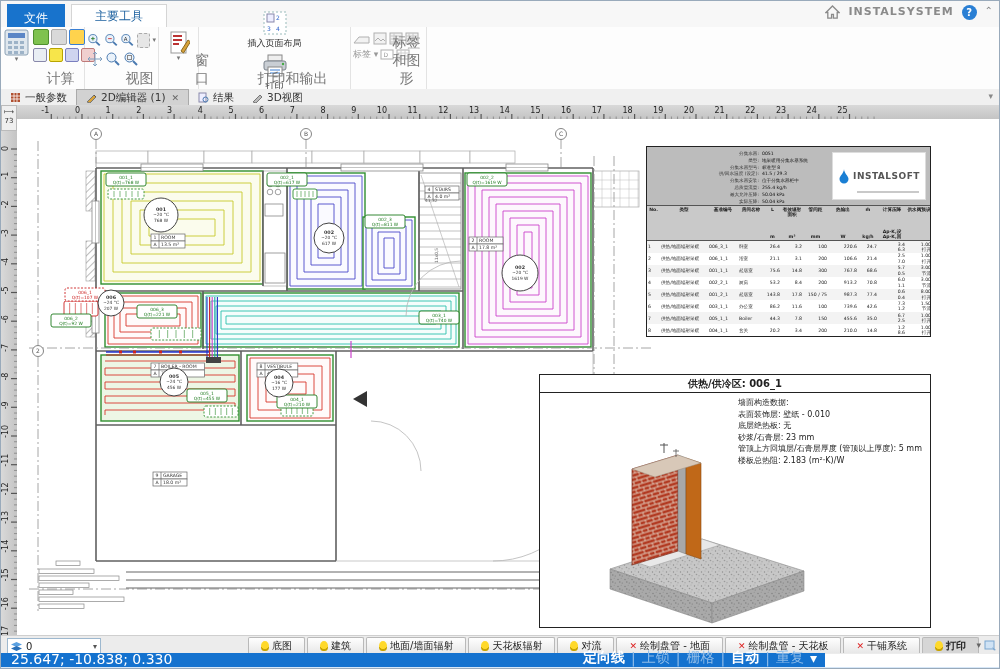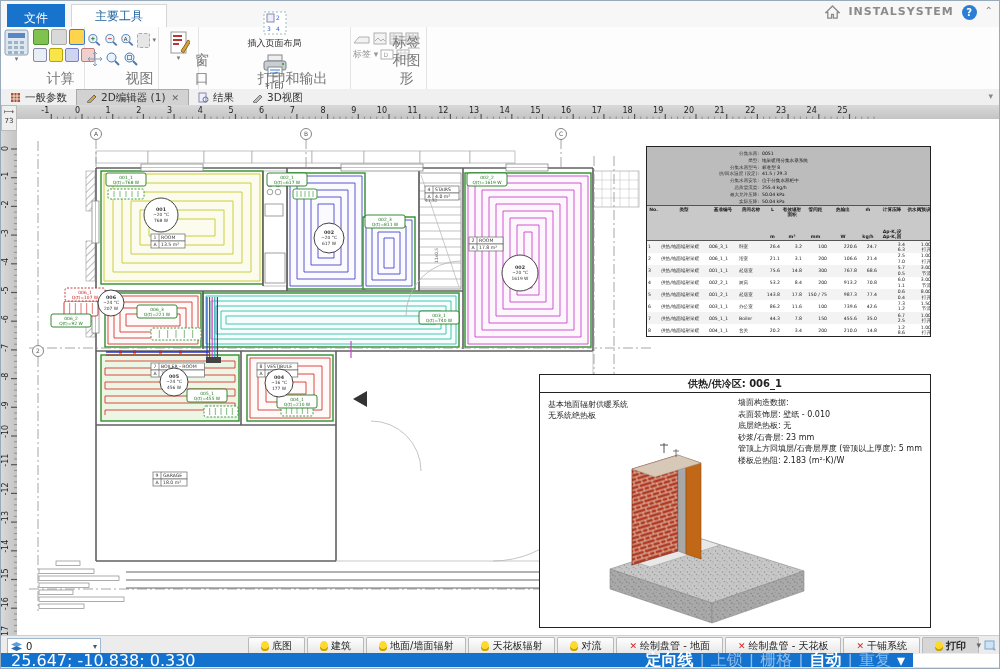--- a/index.html
+++ b/index.html
@@ -72,21 +72,21 @@
   .lcombo{position:absolute;left:6px;top:2px;width:86px;height:14px;background:#fff;border:1px solid #9db8cf;display:flex;align-items:center;font-size:10px;color:#222;padding:0 3px;gap:4px;}
   .lcombo .caret{margin-left:auto;color:#555;font-size:8px;}
   .ltabs{position:absolute;right:22px;top:1px;display:flex;align-items:flex-end;gap:2px;}
   .ltab{display:flex;align-items:center;gap:3px;height:15px;padding:0 12px;font-size:10px;color:#222;background:linear-gradient(#fefefe,#e8e8e8);
      border:1px solid #b9b9b9;border-bottom:none;border-radius:2px 2px 0 0;white-space:nowrap;}
   .ltab.active{background:#d6d6d6;font-weight:bold;}
   .bulb{width:8px;height:10px;display:inline-block;background:radial-gradient(circle at 50% 35%,#ffd92b 55%,#c9a400 60%);border-radius:50% 50% 40% 40%;}
   .redx{color:#d22;font-weight:bold;font-size:9px;}
   .ltabs-extra{position:absolute;right:4px;top:3px;display:flex;gap:3px;align-items:center;color:#666;font-size:9px;}
   
-  .statusbar{position:absolute;left:0;top:652px;width:912px;height:14px;background:#1472cf;color:#fff;font-size:16px;display:flex;align-items:center;}
+  .statusbar{position:absolute;left:0;top:652px;width:824px;height:14px;background:#1472cf;color:#fff;font-size:14px;display:flex;align-items:flex-end;}
   .sb-left{margin-left:10px;}
   .sb-right{margin-left:auto;margin-right:8px;display:flex;gap:6px;align-items:center;}
   .sb-it.off{color:#8fbce8;}
   .sb-sep{color:#8fbce8;}
   .bottompad{position:absolute;left:0;top:666px;width:1000px;height:3px;background:#d6e7f8;}
   svg text{font-family:"DejaVu Sans","Liberation Sans",sans-serif;}
 </style>
 </head>
 <body>
 
@@ -953,20 +953,27 @@
             </div>
             <div class="mf-line">
               <span class="lab">最大允许压降:</span>
               <span class="val">50.04 kPa</span>
             </div>
             <div class="mf-line">
               <span class="lab">实际压降:</span>
               <span class="val">50.04 kPa</span>
             </div>
           </div>
+        <div class="mflogo">
+          <svg width="12" height="16" viewBox="0 0 12 16">
+              <path d="M6 1 C6 5 1.5 8 1.5 11 a4.5 4.5 0 0 0 9 0 C10.5 8 6 5 6 1 Z" fill="#1a7fd4"></path>
+            </svg>
+          <span class="lg">INSTALSOFT</span>
+          <span class="tag"></span>
+        </div>
       </div>
       <div class="mfcols" id="mfcols" style="grid-template-columns: 13px 48px 30px 26px 17px 22px 25px 30px 20px 28px 26px;">
           <div class="hc">
             <div>No.</div>
             <div class="u"></div>
           </div>
           <div class="hc">
             <div>类型</div>
             <div class="u"></div>
           </div>
@@ -1159,24 +1166,20 @@
               <div>1.00</div>
               <div>打开</div>
             </div>
           </div>
         </div>
     </div>
 
     
     <div class="zpanel">
       <div class="ztitle">供热/供冷区: 006_1</div>
-      <div class="zleft" id="zleft">
-          <div>基本地面辐射供暖系统</div>
-          <div>无系统绝热板</div>
-        </div>
       <div class="zright">
         <div class="hd">墙面构造数据:</div>
         <div id="zlines">
             <div>表面装饰层: 壁纸 - 0.010</div>
             <div>底层绝热板: 无</div>
             <div>砂浆/石膏层: 23 mm</div>
             <div>管顶上方回填层/石膏层厚度 (管顶以上厚度): 5 mm</div>
             <div>楼板总热阻: 2.183 (m²·K)/W</div>
           </div>
       </div>

